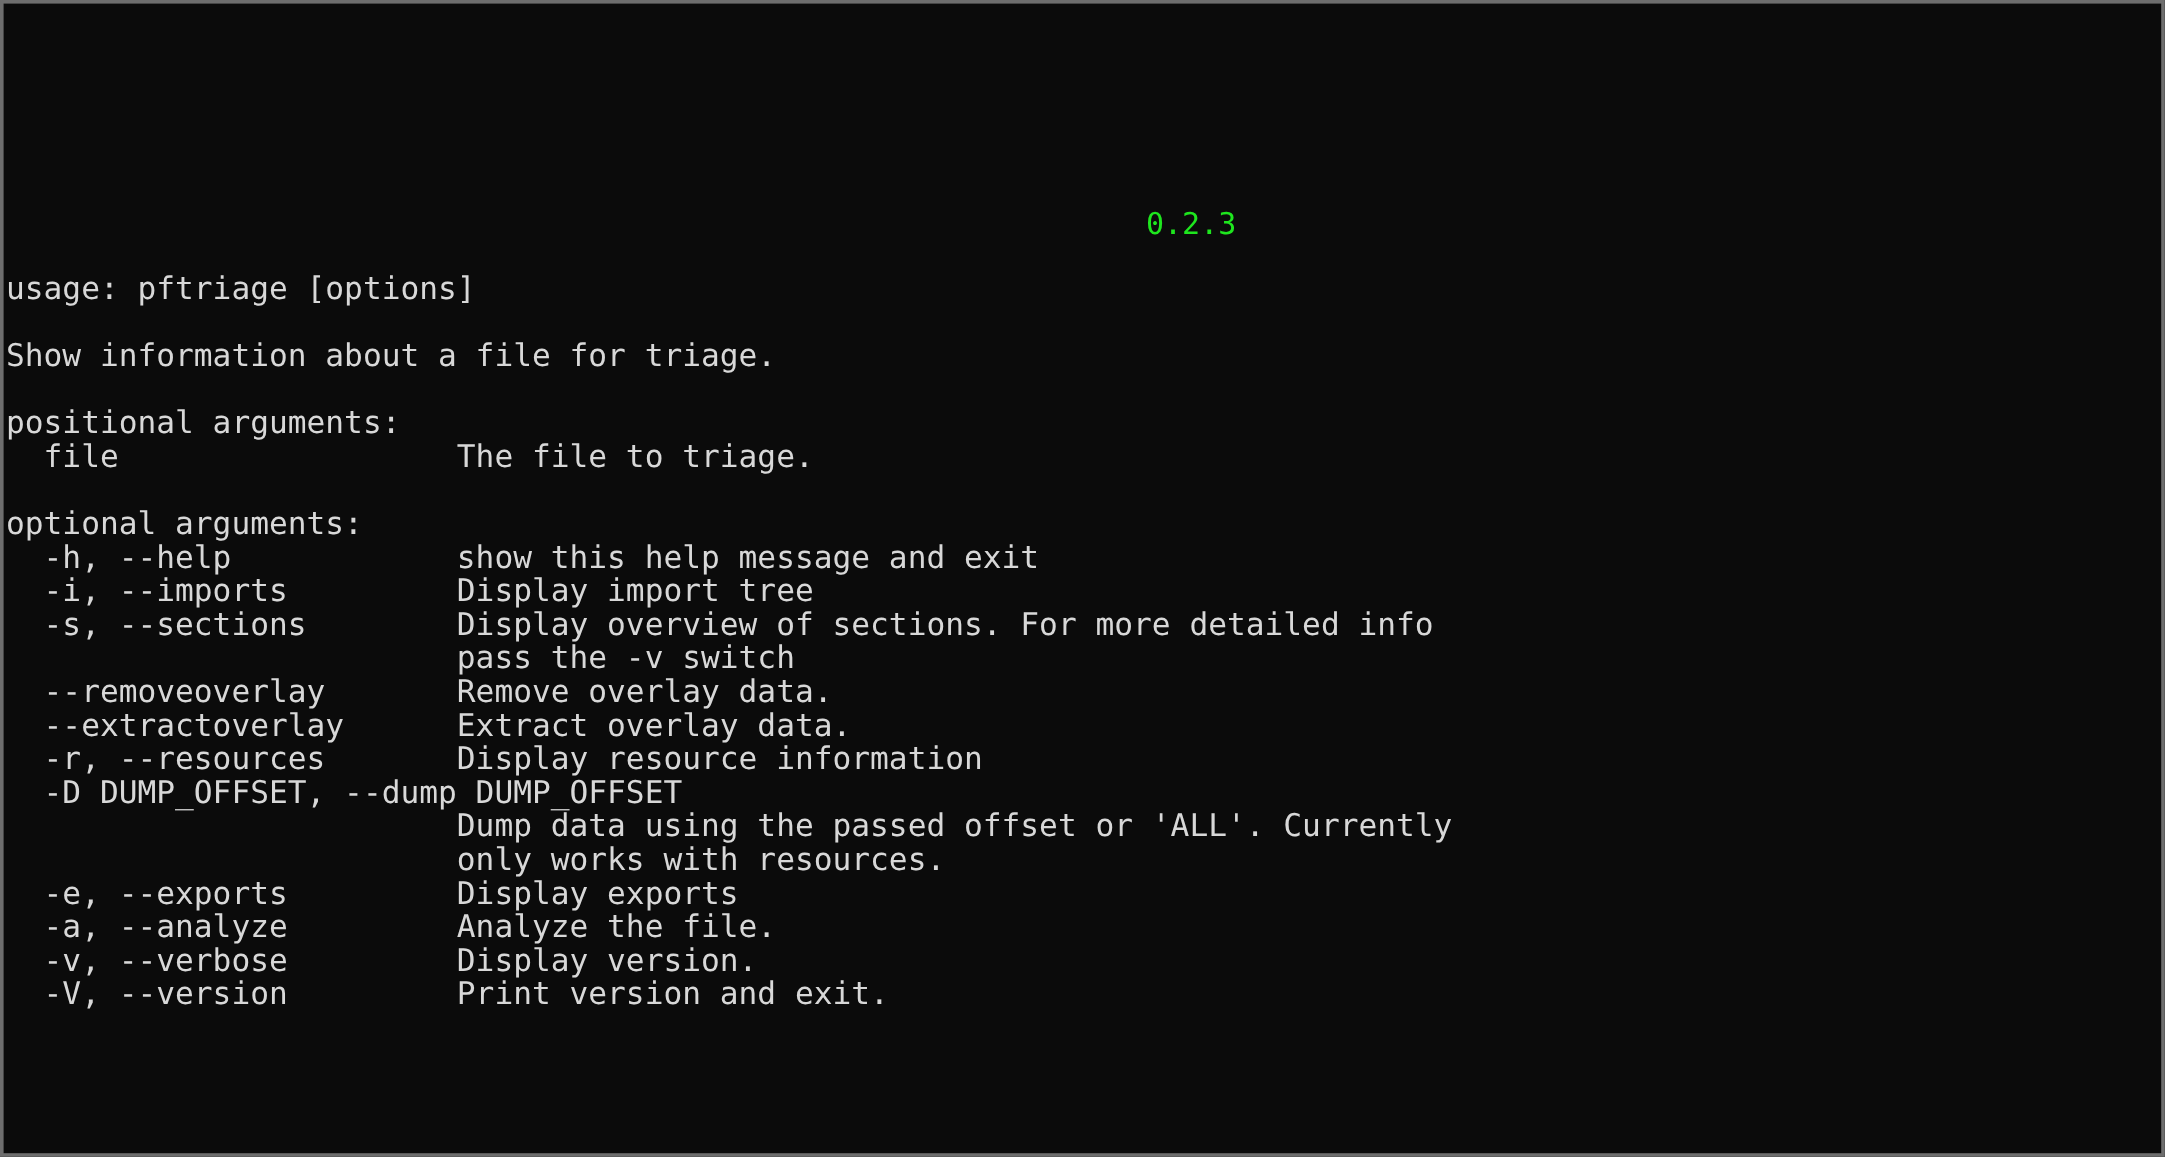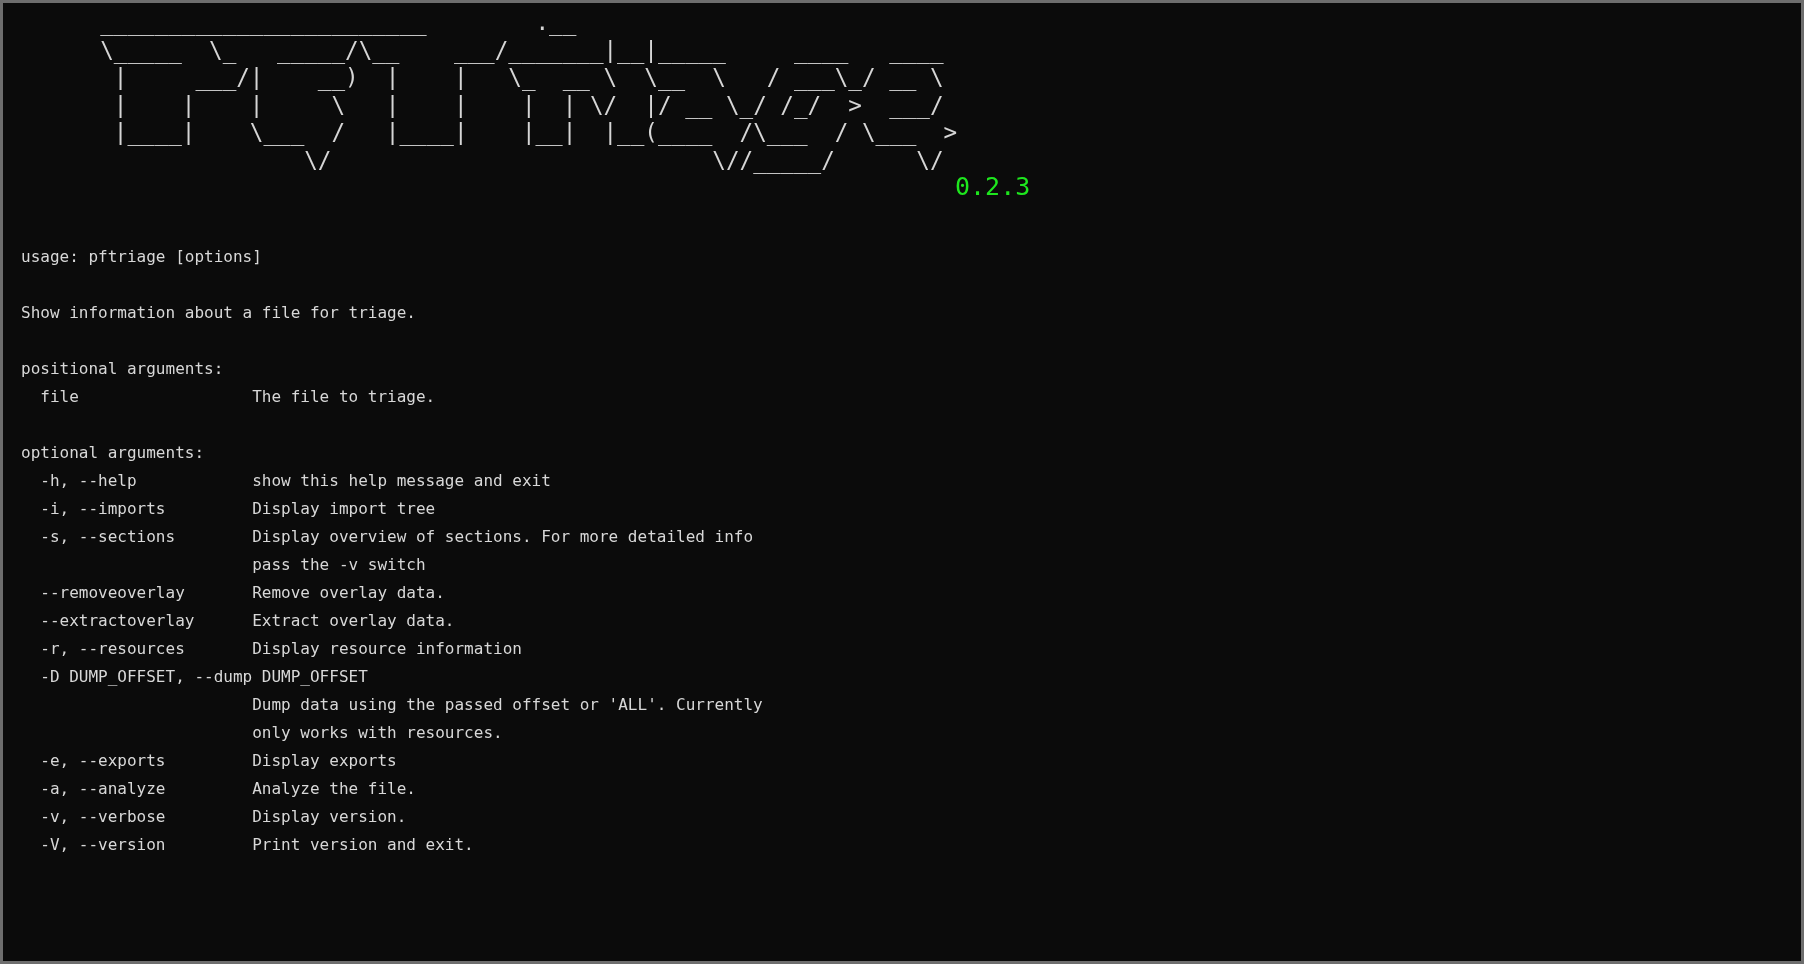--- a/index.html
+++ b/index.html
@@ -54,41 +54,35 @@
     white-space: pre;
     margin: 0;
   }
   .body-text {
     position: absolute;
     left: 2px;
     top: 224px;
     width: 1790px;
   }
   pre.block {
-    margin: 16px;
+    margin: 0;
     padding: 0;
     font-family: "DejaVu Sans Mono", "Liberation Mono", monospace;
-    font-size: 16px;
+    font-size: 26px;
     line-height: 28px;
     color: #d8d8d8;
     white-space: pre;
   }
 </style>
 </head>
 <body>
 
 <div class="terminal">
   <div class="screen">
 
-    <pre class="banner">       ________________________        .__
-       \_____  \_   _____/\__    ___/_______|__|_____     ____   ____
-        |     ___/|    __)  |    |   \_  __ \  \__  \   / ___\_/ __ \
-        |    |    |     \   |    |    |  | \/  |/ __ \_/ /_/  &gt;  ___/
-        |____|    \___  /   |____|    |__|  |__(____  /\___  / \___  &gt;
-                      \/                            \//_____/      \/</pre>
 
     <pre class="version">0.2.3</pre>
 
     <div class="body-text">
       <pre class="block">usage: pftriage [options]
 
 Show information about a file for triage.
 
 positional arguments:
   file                  The file to triage.

